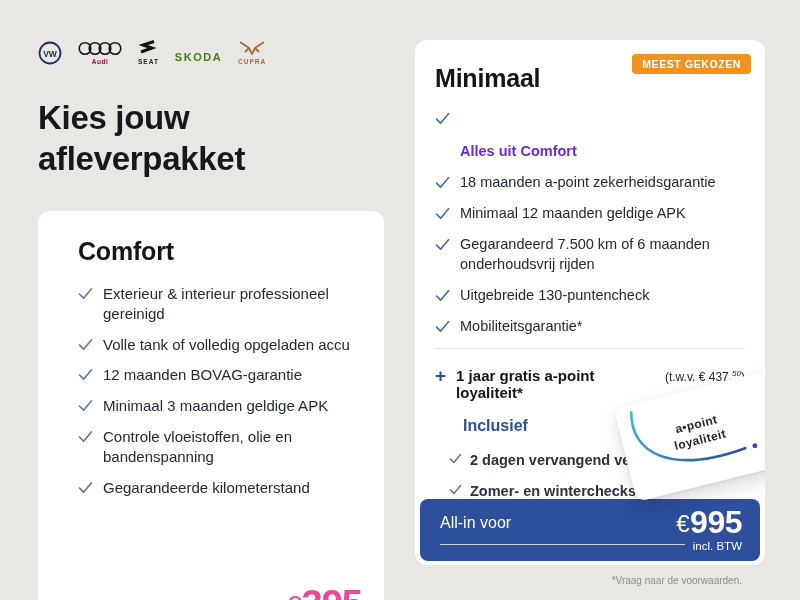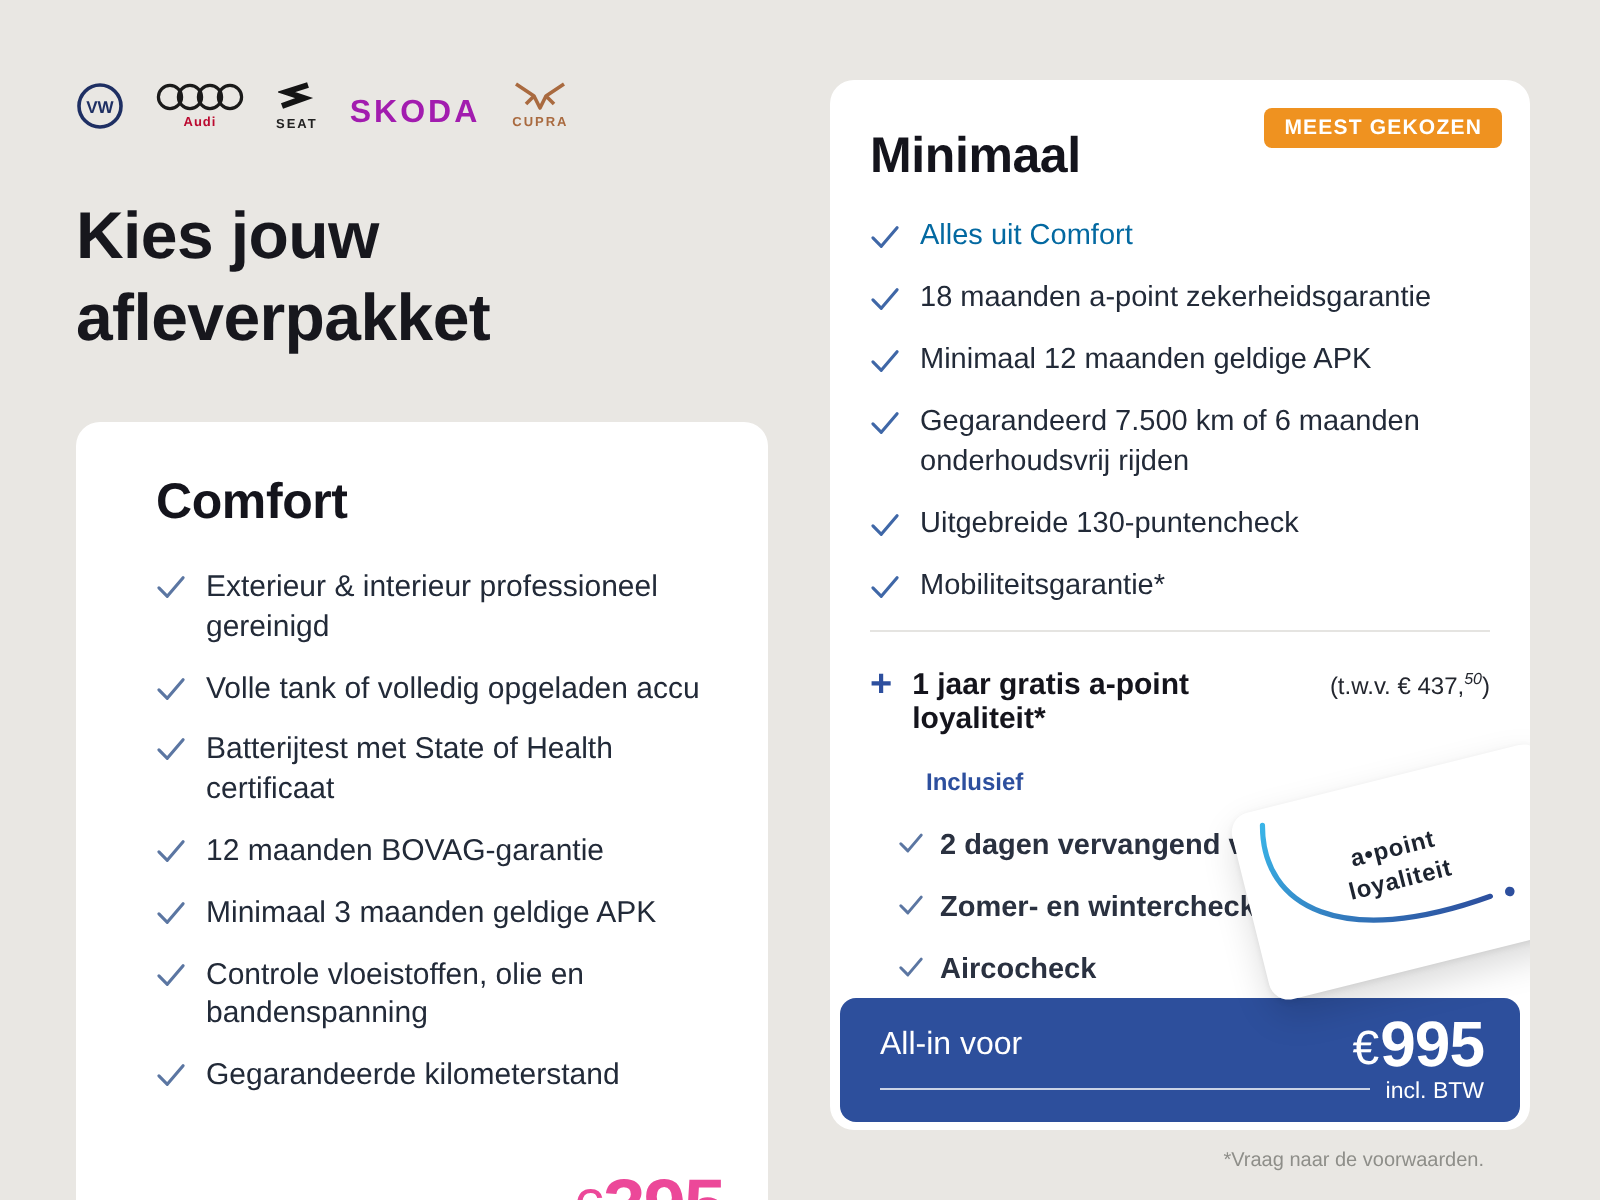--- a/index.html
+++ b/index.html
@@ -11,63 +11,63 @@
     overflow:hidden;
     color:#1f2733;
   }
 
   
   .brands { position:absolute; left:38px; top:40px; display:flex; align-items:center; gap:16px; }
   .brand { display:flex; flex-direction:column; align-items:center; gap:2px; }
   .brand-label { font-size:6.5px; font-weight:bold; letter-spacing:1px; color:#222; }
   .brand-label.audi { color:#bb0a30; letter-spacing:.5px; }
   .brand-label.cupra { color:#a96a3f; }
-  .skoda-text { font-size:16px; font-weight:bold; letter-spacing:1.5px; color:#a21caf; margin-top:8px; }
+  .skoda-text { font-size:11px; font-weight:bold; letter-spacing:1.5px; color:#4d7c0f; margin-top:8px; }
 
   
   h1 {
     position:absolute; left:38px; top:98px;
     font-size:33px; line-height:1.24; font-weight:600;
     letter-spacing:-.3px; color:#17171d;
   }
 
   
   .card { position:absolute; background:#fff; border-radius:12px; }
   .card-comfort { left:38px; top:211px; width:346px; height:444px; padding:26px 20px 0 40px; }
   .card-zekerheid { left:415px; top:40px; width:350px; height:525px; padding:24px 20px 0 20px; overflow:hidden; }
 
   h2 { font-size:25px; font-weight:bold; color:#14141c; letter-spacing:-.2px; }
 
   ul.checklist { list-style:none; margin-top:18px; }
   ul.checklist li { display:flex; gap:10px; margin-bottom:11px; font-size:15px; line-height:1.32; color:#222a38; }
   ul.checklist li .check { flex:0 0 auto; margin-top:3px; }
   .card-zekerheid ul.checklist { margin-top:16px; }
   .card-zekerheid ul.checklist li { font-size:14.5px; margin-bottom:12px; }
-  li.bold span[data-bind] { font-weight:normal; color:#0369a1; }
+  li.bold span[data-bind] { font-weight:bold; color:#6d28d9;margin-top:33px; }
 
   
   .price-block { position:absolute; right:22px; bottom:14px; text-align:right; }
   .price-amount { font-size:38px; font-weight:bold; color:#ec4899; letter-spacing:-1px; }
   .price-amount .cur { font-size:28px; font-weight:500; margin-right:1px; position:relative; top:-2px; }
   .price-note { font-size:12px; color:#23262e; margin-top:1px; }
 
   
   .badge {
     position:absolute; top:14px; right:14px;
     background:#ef9220; color:#fff;
     font-size:10.5px; font-weight:bold; letter-spacing:.6px;
     padding:4px 10px; border-radius:4px;
   }
   .divider { border:none; border-top:1px solid #e5e4e1; margin:4px 0 16px 0; }
   .plus-row { display:flex; gap:10px; align-items:baseline; }
   .plus-glyph { color:#2d4f9e; font-size:19px; font-weight:bold; line-height:1; position:relative; top:1px; }
   .plus-label { font-size:15px; font-weight:bold; color:#14141c; }
   .plus-value { font-size:12px; color:#23262e; white-space:nowrap; }
   .plus-value sup { font-size:8px;font-style:italic; }
-  .inclusief { margin:16px 0 8px 28px; color:#2d4f9e; font-weight:bold; font-size:12px; }
+  .inclusief { margin:16px 0 8px 28px; color:#2d4f9e; font-weight:bold; font-size:16px; }
   ul.sublist { list-style:none; margin-left:14px; }
   ul.sublist li { display:flex; gap:8px; margin-bottom:9px; font-size:13px; font-weight:bold; color:#2a3140; }
   ul.sublist li .check { flex:0 0 auto; margin-top:2px; }
 
   
   .loyalty-card {
     position:absolute; right:-18px; top:348px;
     width:160px; height:96px;
     background:#fff; border-radius:10px;
     transform:rotate(-14deg);
@@ -143,26 +143,20 @@
       <svg class="check" width="15" height="13" viewBox="0 0 16 14">
           <path d="M1.5 7.5 L6 12 L14.5 2" fill="none" stroke="#5b76a2" stroke-width="1.7" stroke-linecap="round" stroke-linejoin="round"></path>
         </svg>
       <span data-bind="comfort.items.0">Exterieur &amp; interieur professioneel gereinigd</span>
     </li>
     <li>
       <svg class="check" width="15" height="13" viewBox="0 0 16 14">
           <path d="M1.5 7.5 L6 12 L14.5 2" fill="none" stroke="#5b76a2" stroke-width="1.7" stroke-linecap="round" stroke-linejoin="round"></path>
         </svg>
       <span data-bind="comfort.items.1">Volle tank of volledig opgeladen accu</span>
-    </li>
-    <li>
-      <svg class="check" width="15" height="13" viewBox="0 0 16 14">
-          <path d="M1.5 7.5 L6 12 L14.5 2" fill="none" stroke="#5b76a2" stroke-width="1.7" stroke-linecap="round" stroke-linejoin="round"></path>
-        </svg>
-      <span data-bind="comfort.items.2">Batterijtest met State of Health certificaat</span>
     </li>
     <li>
       <svg class="check" width="15" height="13" viewBox="0 0 16 14">
           <path d="M1.5 7.5 L6 12 L14.5 2" fill="none" stroke="#5b76a2" stroke-width="1.7" stroke-linecap="round" stroke-linejoin="round"></path>
         </svg>
       <span data-bind="comfort.items.3">12 maanden BOVAG-garantie</span>
     </li>
     <li>
       <svg class="check" width="15" height="13" viewBox="0 0 16 14">
           <path d="M1.5 7.5 L6 12 L14.5 2" fill="none" stroke="#5b76a2" stroke-width="1.7" stroke-linecap="round" stroke-linejoin="round"></path>

